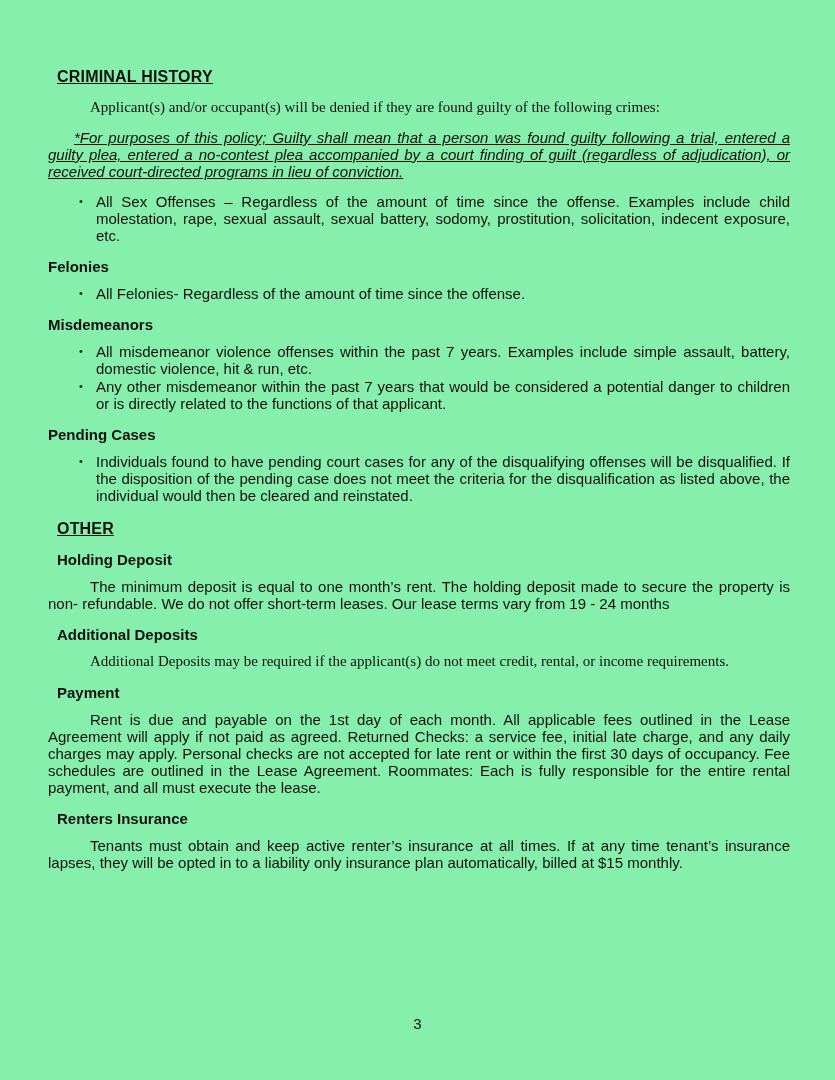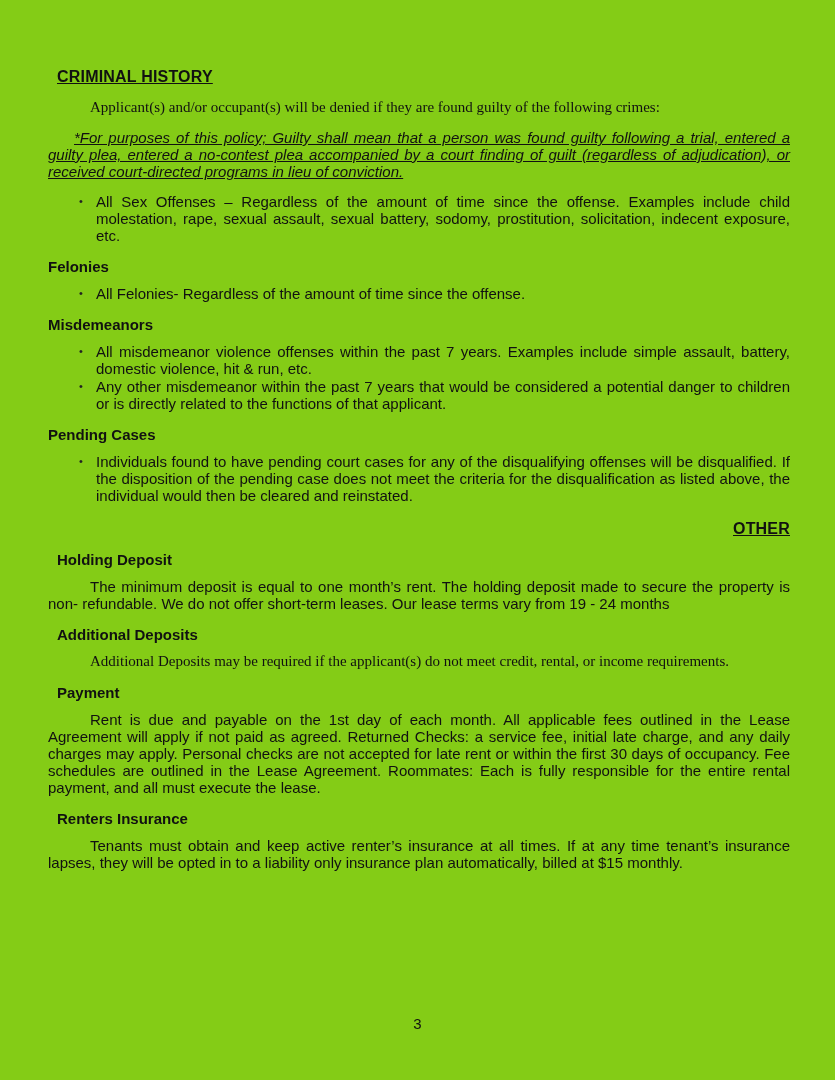--- a/index.html
+++ b/index.html
@@ -4,21 +4,21 @@
 <style>
   html, body {
     margin: 0;
     padding: 0;
     background: #ffffff;
   }
   .page {
     position: relative;
     width: 835px;
     height: 1080px;
-    background: #84cc16;
+    background: #86efac;
     font-family: "Liberation Sans", "DejaVu Sans", sans-serif;
     font-size: 15px;
     line-height: 17px;
     color: #111111;
     box-sizing: border-box;
     padding: 68px 45px 0 48px;
     overflow: hidden;
   }
   .major-heading {
     font-size: 16px;
@@ -94,21 +94,21 @@
   <ul class="bullets">
     <li>All misdemeanor violence offenses within the past 7 years. Examples include simple assault, battery, domestic violence, hit &amp; run, etc.</li>
     <li>Any other misdemeanor within the past 7 years that would be considered a potential danger to children or is directly related to the functions of that applicant.</li>
   </ul>
 
   <div class="sub-heading">Pending Cases</div>
   <ul class="bullets">
     <li>Individuals found to have pending court cases for any of the disqualifying offenses will be disqualified. If the disposition of the pending case does not meet the criteria for the disqualification as listed above, the individual would then be cleared and reinstated.</li>
   </ul>
 
-  <div class="major-heading" style="margin-top:16px;text-align:right;">OTHER</div>
+  <div class="major-heading" style="margin-top:16px;">OTHER</div>
 
   <div class="sub-heading indented">Holding Deposit</div>
   <p class="para first-indent">The minimum deposit is equal to one month’s rent. The holding deposit made to secure the property is non- refundable. We do not offer short-term leases. Our lease terms vary from 19 - 24 months</p>
 
   <div class="sub-heading indented">Additional Deposits</div>
   <p class="para first-indent no-justify">Additional Deposits may be required if the applicant(s) do not meet credit, rental, or income requirements.</p>
 
   <div class="sub-heading indented">Payment</div>
   <p class="para first-indent">Rent is due and payable on the 1st day of each month. All applicable fees outlined in the Lease Agreement will apply if not paid as agreed. Returned Checks: a service fee, initial late charge, and any daily charges may apply. Personal checks are not accepted for late rent or within the first 30 days of occupancy. Fee schedules are outlined in the Lease Agreement. Roommates: Each is fully responsible for the entire rental payment, and all must execute the lease.</p>
 

